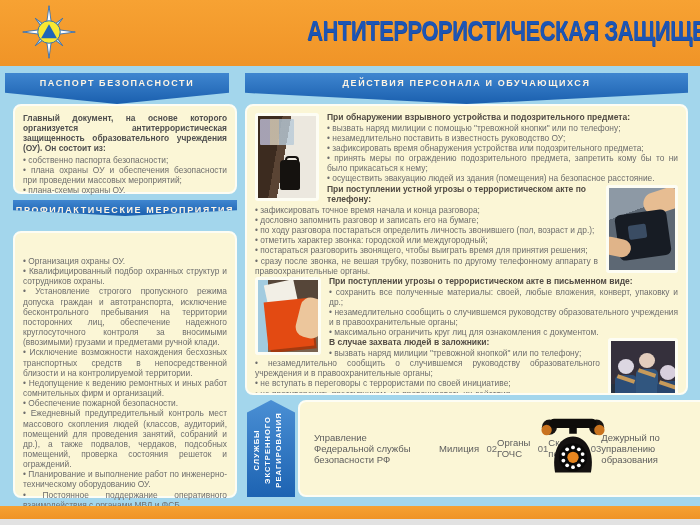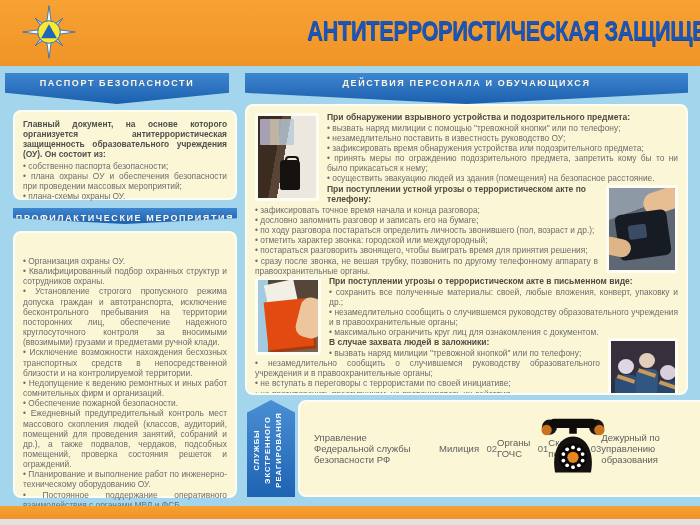--- a/index.html
+++ b/index.html
@@ -18,22 +18,22 @@
   .cream{position:absolute;background:#fbf6d6;border:2px solid #fdfdf4;border-radius:8px;box-sizing:border-box;}
 
   .bullets{margin:0;padding:0;list-style:none;}
   .bullets li{font-size:8.4px;line-height:1.21;color:#6d6d6d;text-align:justify;}
   .bullets li::before{content:"• ";color:#6d6d6d;}
   .intro{font-size:8.4px;line-height:1.21;font-weight:700;color:#4f4f4f;margin:0 0 1px 0;text-align:justify;}
   .subtitle{font-size:8.5px;line-height:1.25;font-weight:700;color:#514b44;margin:0;text-align:left;}
 
   
   .l-banner1{left:5px;top:73px;width:224px;height:31px;}
-  .l-box1{left:13px;top:110px;width:224px;height:90px;padding:7px 8px;}
-  .l-banner2{left:13px;top:208px;width:224px;height:16px;}
+  .l-box1{left:13px;top:104px;width:224px;height:90px;padding:7px 8px;}
+  .l-banner2{left:13px;top:200px;width:224px;height:16px;}
   .l-box2{left:13px;top:231px;width:224px;height:267px;padding:23px 8px;}
 
   
   .r-banner{left:245px;top:73px;width:443px;height:31px;}
   .r-box{left:245px;top:104px;width:443px;height:291px;padding:6px 8px;overflow:hidden;}
   .sub{margin:0;}
   .photo{box-sizing:border-box;border:3px solid #fdfdf4;border-radius:3px;position:relative;overflow:hidden;}
   .ph-l{float:left;margin:1px 8px 2px 0;}
   .ph-r{float:right;margin:1px 0 2px 8px;}
 

